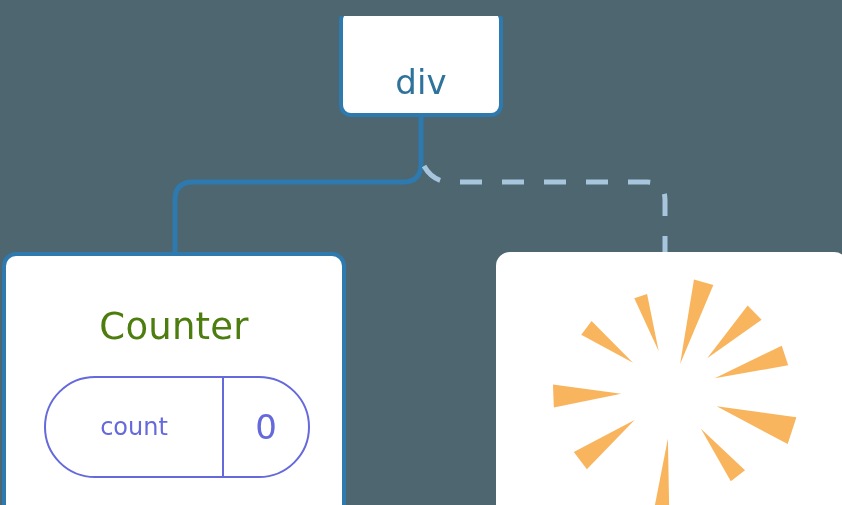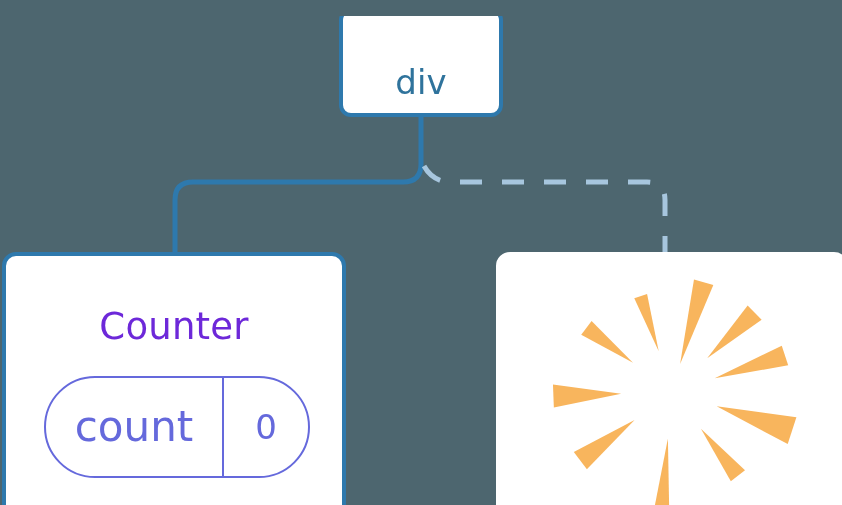--- a/index.html
+++ b/index.html
@@ -63,21 +63,21 @@
     font-size: 34px;
     line-height: 1;
     letter-spacing: 0.2px;
   }
   .counter-title {
     position: absolute;
     left: 0;
     right: 0;
     top: 52px;
     text-align: center;
-    color: #6d28d9;
+    color: #4d7c0f;
     font-size: 37px;
     line-height: 1;
     letter-spacing: 0.2px;
   }
 
   
   .pill {
     position: absolute;
     left: 38px;
     top: 120px;
@@ -99,21 +99,21 @@
   .pill-key {
     position: absolute;
     left: 0;
     top: 0;
     width: 176px;
     height: 100%;
     display: flex;
     align-items: center;
     justify-content: center;
     color: #6569dc;
-    font-size: 42px;
+    font-size: 24px;
     line-height: 1;
   }
   .pill-val {
     position: absolute;
     left: 178px;
     top: 0;
     right: 0;
     height: 100%;
     display: flex;
     align-items: center;

